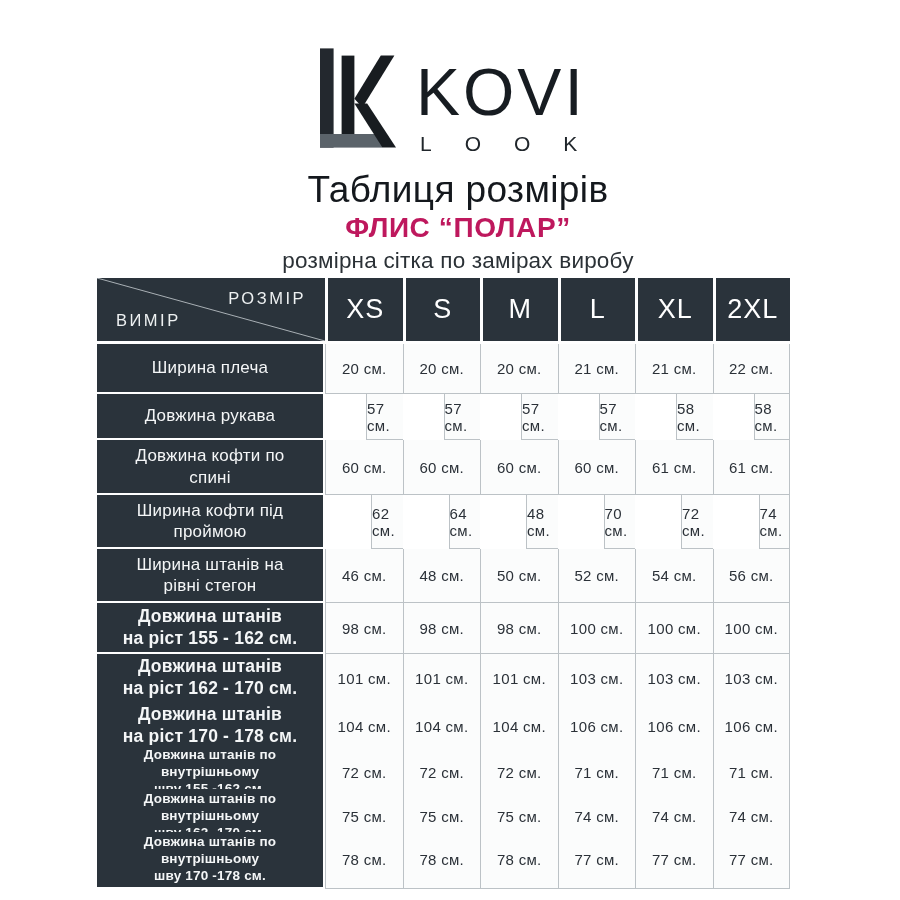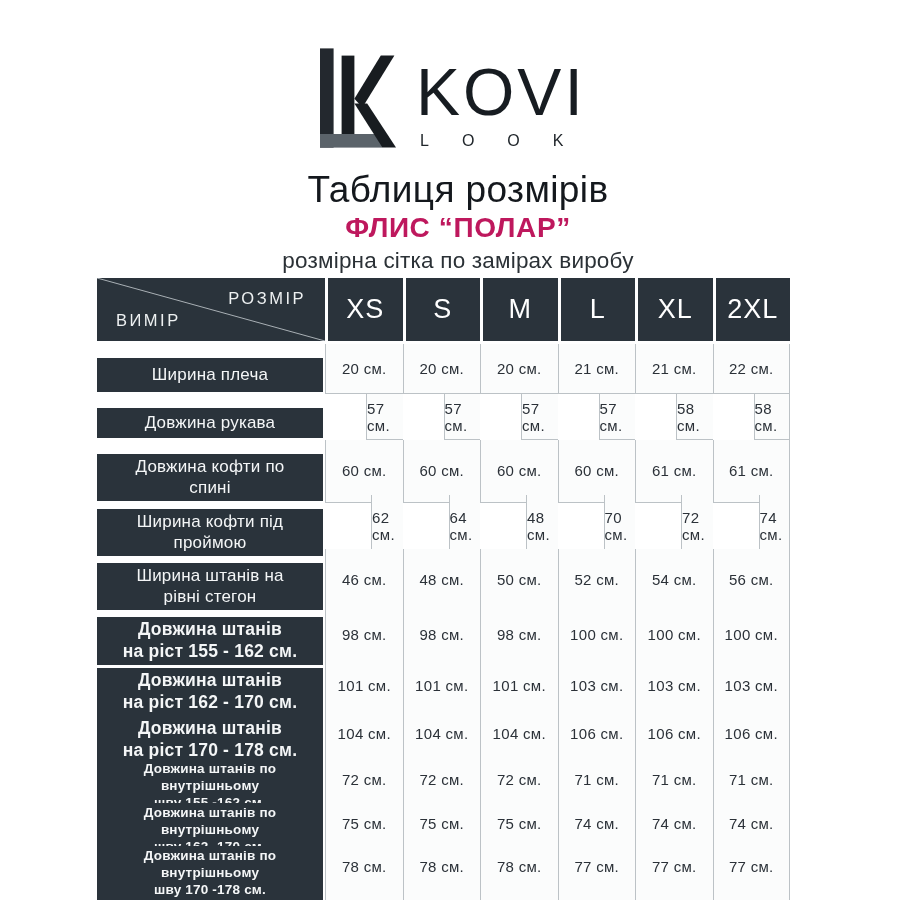--- a/index.html
+++ b/index.html
@@ -13,21 +13,21 @@
   *{box-sizing:border-box;margin:0;padding:0;}
   html,body{width:900px;height:900px;background:#ffffff;overflow:hidden;
     font-family:"Liberation Sans","DejaVu Sans",sans-serif;color:var(--text-dark);}
   .stage{position:relative;width:900px;height:900px;}
 
   
   .logo{position:absolute;left:320px;top:36px;display:flex;align-items:flex-start;gap:16px;}
   .logo svg{display:block;}
   .brand-text{margin-top:26px;display:flex;flex-direction:column;}
   .brand-name{font-size:66px;line-height:0.92;font-weight:300;letter-spacing:3px;color:#171c21;}
-  .brand-subname{font-size:16px;font-weight:400;letter-spacing:33px;color:#20262b;margin-top:9px;text-indent:4px;}
+  .brand-subname{font-size:21px;font-weight:400;letter-spacing:33px;color:#20262b;margin-top:9px;text-indent:4px;}
 
   
   .headings{position:absolute;left:8px;top:170px;width:900px;text-align:center;}
   .page-title{font-size:37px;font-weight:500;line-height:1.1;color:#14181d;letter-spacing:0.4px;}
   .product-subtitle{font-size:28px;font-weight:700;line-height:1.1;color:#be185d;margin-top:2px;letter-spacing:0.6px;}
   .tagline{font-size:22.5px;font-weight:400;color:#2b3136;margin-top:5px;letter-spacing:0.2px;}
 
   
   .size-table{position:absolute;left:97px;top:278px;width:693px;}
   .trow,.hrow{display:grid;grid-template-columns:228px repeat(6,1fr);}
@@ -35,21 +35,21 @@
   .hcell,.corner{background:var(--dark-cell);border-bottom:3px solid var(--line-white);}
   .hcell{border-left:3px solid var(--line-white);display:flex;align-items:center;justify-content:center;
     color:#fff;font-size:27px;font-weight:500;letter-spacing:1px;}
   .corner{position:relative;text-align:right;}
   .corner svg{position:absolute;inset:0;width:100%;height:100%;}
   .corner-size{position:absolute;top:11px;right:19px;color:#eef1f2;font-size:16.5px;letter-spacing:2.5px;font-weight:400;}
   .corner-measure{position:absolute;bottom:11px;left:19px;color:#eef1f2;font-size:16.5px;letter-spacing:2.5px;font-weight:400;}
 
   .lcell{background:var(--dark-cell);color:#f4f6f7;display:flex;align-items:center;justify-content:center;
     text-align:center;white-space:pre-line;border-bottom:2px solid var(--line-white);
-    border-right:2px solid var(--line-white);line-height:1.25;letter-spacing:0.2px;padding:2px 6px;margin-top:14px;}
+    border-right:2px solid var(--line-white);line-height:1.25;letter-spacing:0.2px;padding:2px 6px;}
   .vcell{background:var(--cell-bg);display:flex;align-items:center;justify-content:center;
     border-left:1px solid var(--grid-line);border-bottom:1px solid var(--grid-line);
     font-size:15px;font-weight:400;color:#2b3138;letter-spacing:0.3px;}
   .trow .vcell:last-child{border-right:1px solid var(--grid-line);}
 
   .v-single .lcell,.v-double .lcell{font-size:17px;font-weight:400;}
   .v-bold .lcell{font-size:17.5px;font-weight:700;}
   .v-small .lcell{font-size:13.5px;font-weight:700;}
 
   #table-body .trow:nth-child(1){height:50px;}

